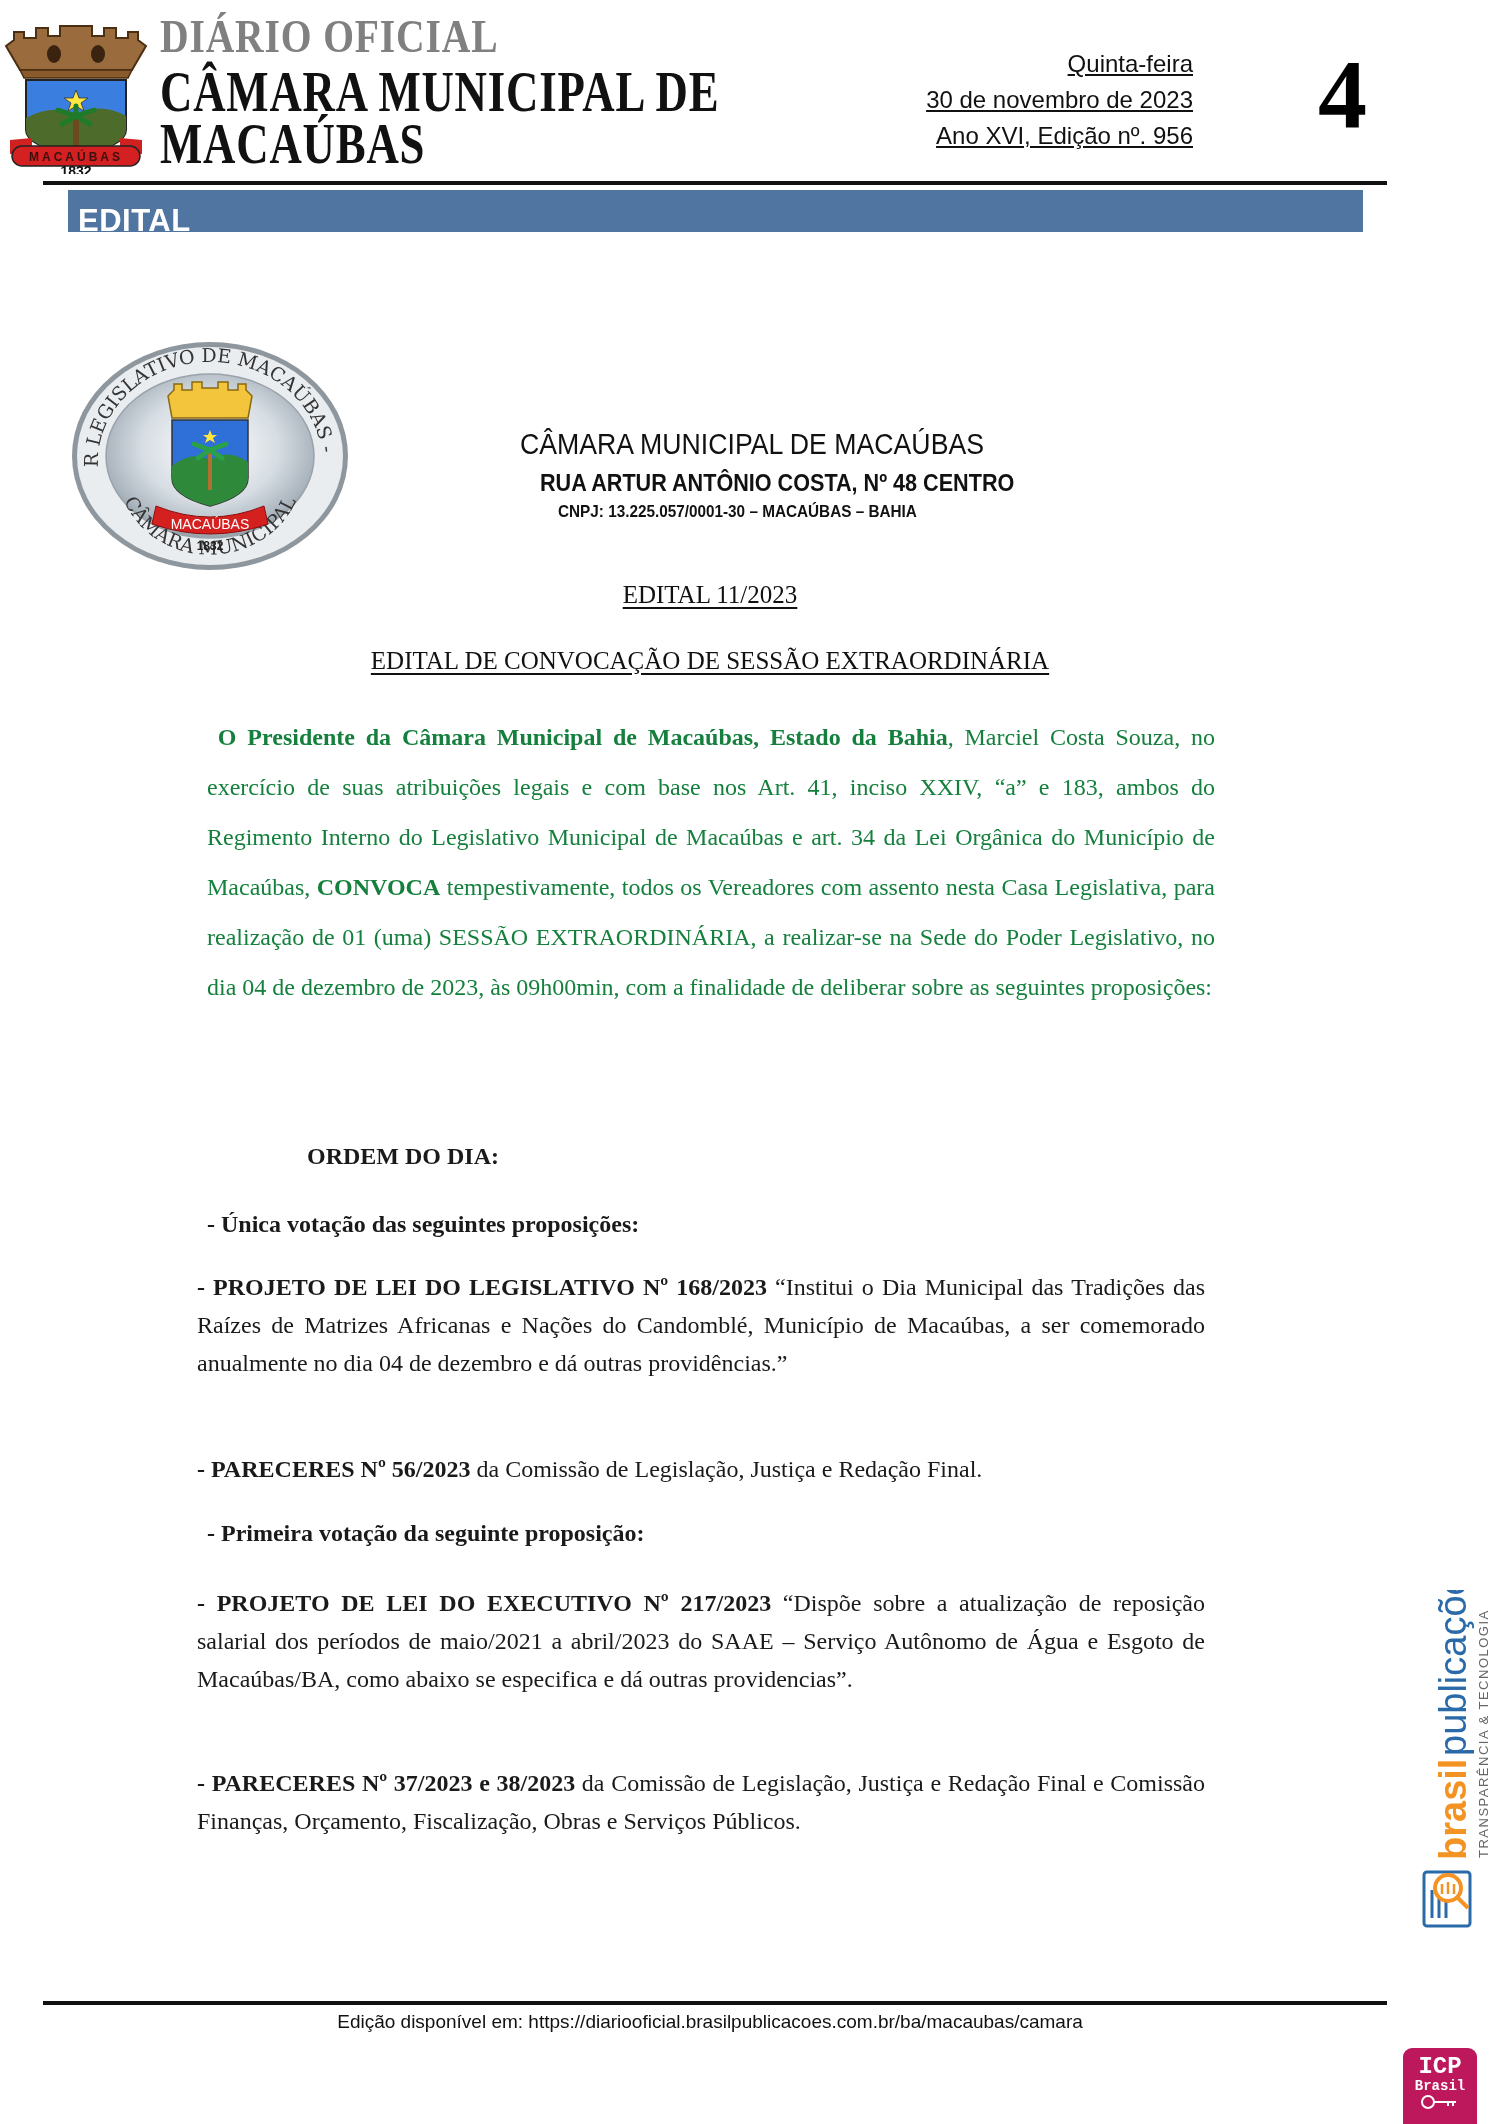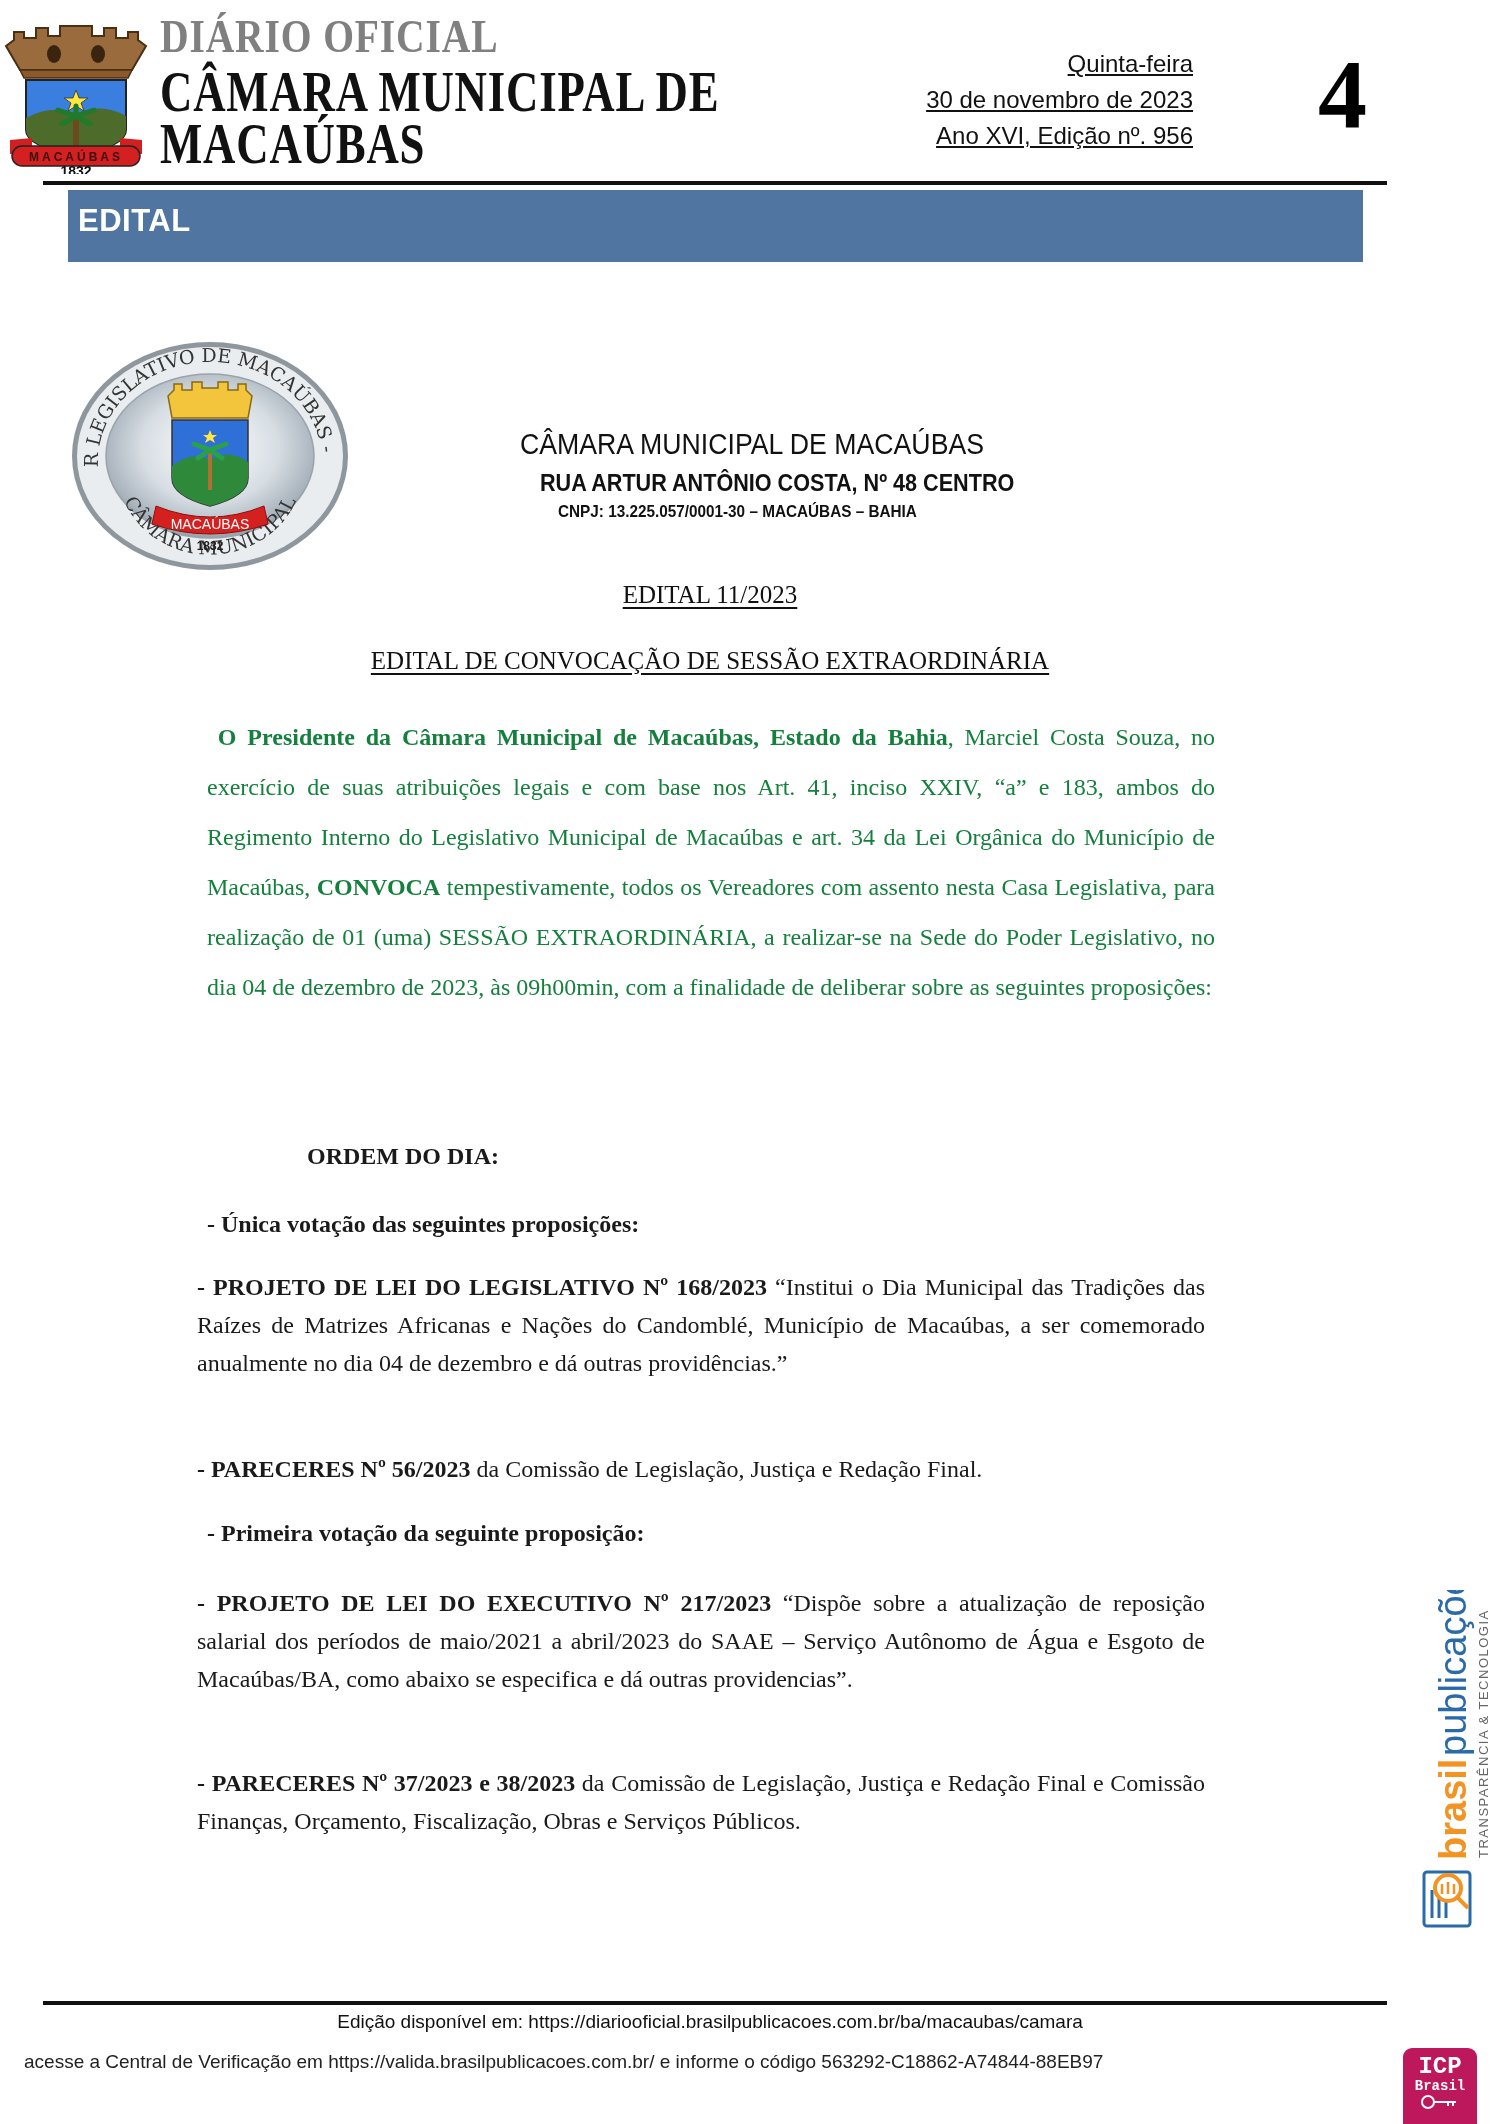--- a/index.html
+++ b/index.html
@@ -9,21 +9,21 @@
 
   
   .crest { left: 2px; top: 18px; width: 148px; height: 156px; }
   .title-line { left: 160px; font-family: "Liberation Serif", serif; font-weight: 900; letter-spacing: 1px; transform-origin: left top; white-space: nowrap; }
   .title-1 { top: 10px; font-size: 46px; color: #808080; transform: scaleX(0.86); }
   .title-2 { top: 60px; font-size: 56px; color: #111; transform: scaleX(0.80); }
   .title-3 { top: 112px; font-size: 56px; color: #111; transform: scaleX(0.80); }
   .date-block { right: 307px; top: 46px; text-align: right; font-family: "Liberation Sans", sans-serif; font-size: 24px; line-height: 36px; color: #111; text-decoration: underline; }
   .page-num { left: 1318px; top: 44px; font-family: "Liberation Serif", serif; font-weight: bold; font-size: 98px; line-height: 100px; color: #000; }
   .head-rule { left: 43px; top: 181px; width: 1344px; height: 4px; background: #111; }
-  .section-bar { left: 68px; top: 190px; width: 1295px; height: 72px; background: #5075a0; }
+  .section-bar { left: 68px; top: 190px; width: 1295px; height: 42px; background: #5075a0; }
   .section-bar span { position: absolute; left: 10px; top: 13px; font-family: "Liberation Sans", sans-serif; font-weight: bold; font-size: 31px; color: #ffffff; letter-spacing: 0.5px; }
 
   
   .seal { left: 68px; top: 338px; width: 284px; height: 236px; }
 
   .org-name { left: 520px; top: 428px; font-family: "Liberation Sans", sans-serif; font-size: 29px; color: #111; transform: scaleX(0.92); transform-origin: left top; white-space: nowrap; }
   .org-addr { left: 540px; top: 469px; font-family: "Liberation Sans", sans-serif; font-weight: bold; font-size: 24px; color: #111; transform: scaleX(0.90); transform-origin: left top; white-space: nowrap; }
   .org-cnpj { left: 558px; top: 502px; font-family: "Liberation Sans", sans-serif; font-weight: bold; font-size: 17px; color: #111; transform: scaleX(0.90); transform-origin: left top; white-space: nowrap; }
 
   .doc-title { left: 0; width: 1420px; text-align: center; font-family: "Liberation Serif", serif; font-size: 25px; text-decoration: underline; text-underline-offset: 4px; color: #111; white-space: nowrap; }
@@ -155,21 +155,20 @@
     <line x1="24" y1="294" x2="24" y2="304" stroke="#f39323" stroke-width="2.5"></line>
     <line x1="30" y1="292" x2="30" y2="304" stroke="#f39323" stroke-width="2.5"></line>
     <line x1="36" y1="294" x2="36" y2="304" stroke="#f39323" stroke-width="2.5"></line>
     <line x1="40" y1="308" x2="50" y2="318" stroke="#f39323" stroke-width="4"></line>
   </g>
 </svg>
 
 <div class="abs foot-rule"></div>
 <div class="abs foot-ed">Edição disponível em: https://diariooficial.brasilpublicacoes.com.br/ba/macaubas/camara</div>
 <div class="abs foot-sig">
-  <div>acesse a Central de Verificação em https://valida.brasilpublicacoes.com.br/ e informe o código 563292-C18862-A74844-88EB97</div>
 </div>
 <div class="abs icp">
   <span class="a">ICP</span>
   <span class="b">Brasil</span>
   <svg width="40" height="18" viewBox="0 0 40 18">
       <circle cx="8" cy="9" r="6" fill="none" stroke="#fff" stroke-width="2"></circle>
       <path d="M14 9 L36 9 M28 9 L28 13 M33 9 L33 13" stroke="#fff" stroke-width="2"></path>
     </svg>
 </div>
 

